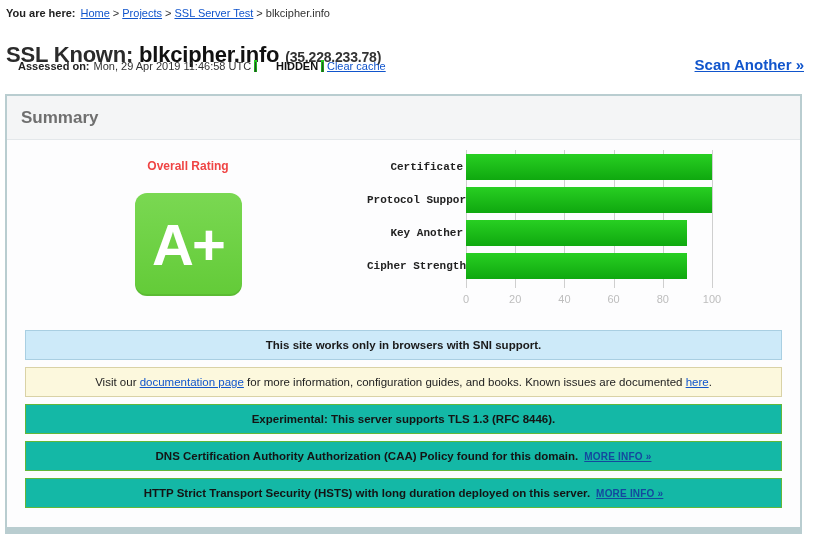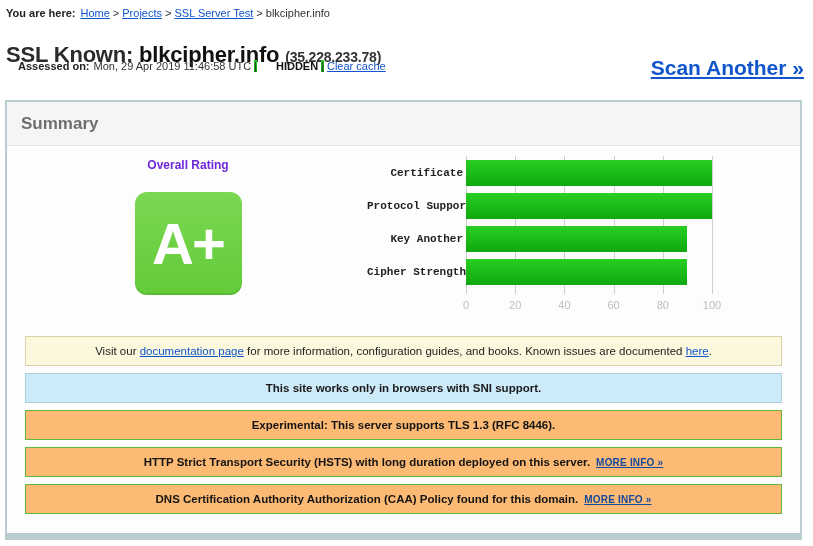--- a/index.html
+++ b/index.html
@@ -76,32 +76,32 @@
   .assessed .val { margin-left: 4px; color: #333333; }
   .assessed .bar { color: #333333; margin: 0 3px; }
   .assessed .hidden-tag { font-weight: bold; color: #111111; padding-left: 16px; }
   .assessed a { color: #1155cc; margin-top: 40px; }
 
   
   .scan-another {
     position: absolute;
     right: 9px;
     top: 56px;
-    font-size: 21px;
+    font-size: 15px;
     font-weight: bold;
     color: #1155cc;
     text-decoration: underline;
     white-space: nowrap;
   }
 
   
   .panel {
     position: absolute;
     left: 5px;
-    top: 100px;
+    top: 94px;
     width: 797px;
     border: 2px solid #b9cdd0;
     border-bottom-width: 7px;
     background: #fdfdfe;
     box-sizing: border-box;
   }
   .panel-header {
     height: 44px;
     background: #f4f5f6;
     border-bottom: 1px solid #e3e7ea;
@@ -128,24 +128,24 @@
   
   .rating-block {
     position: absolute;
     left: 103px;
     top: 0;
     width: 156px;
     text-align: center;
   }
   .rating-label {
     display: block;
-    margin-top: 12px;
+    margin-top: 19px;
     font-size: 12px;
     font-weight: bold;
-    color: #6d28d9;
+    color: #ef4444;
   }
   .grade-box {
     margin: 20px auto 0 auto;
     width: 107px;
     height: 103px;
     border-radius: 12px;
     background: linear-gradient(180deg, #7ad852 0%, #63cb38 100%);
     box-shadow: inset 0 -2px 0 rgba(0,0,0,0.08);
     display: flex;
     align-items: center;
@@ -246,21 +246,21 @@
     color: #222222;
   }
   .notice.yellow a { color: #1155cc; font-weight: normal; }
   .notice.blue {
     background: #cdeaf9;
     border-color: #a9cfe2;
     font-weight: bold;
     color: #1a1a1a;
   }
   .notice.green {
-    background: #fdba74;
+    background: #14b8a6;
     border-color: #62b83a;
     color: #141414;
   }
   .more-info {
     margin-left: 6px;
     font-size: 10px;
     font-weight: bold;
     color: #14489e;
     text-decoration: underline;
     letter-spacing: 0.2px;
@@ -335,21 +335,21 @@
             <span class="xtick" style="left: 40%;">40</span>
             <span class="xtick" style="left: 60%;">60</span>
             <span class="xtick" style="left: 80%;">80</span>
             <span class="xtick" style="left: 100%;">100</span>
           </div>
       </div>
 
     </div>
 
     <div class="notices" id="notices">
+        <div class="notice blue"><span>This site works only in browsers with SNI support.</span></div>
         <div class="notice yellow"><span>Visit our </span><a href="#">documentation page</a><span> for more information, configuration guides, and books. Known issues are documented </span><a href="#">here</a><span>.</span></div>
-        <div class="notice blue"><span>This site works only in browsers with SNI support.</span></div>
         <div class="notice green"><span>Experimental: This server supports TLS 1.3 (RFC 8446).</span></div>
+        <div class="notice green"><span>DNS Certification Authority Authorization (CAA) Policy found for this domain.</span><a href="#" class="more-info">MORE INFO »</a></div>
         <div class="notice green"><span>HTTP Strict Transport Security (HSTS) with long duration deployed on this server.</span><a href="#" class="more-info">MORE INFO »</a></div>
-        <div class="notice green"><span>DNS Certification Authority Authorization (CAA) Policy found for this domain.</span><a href="#" class="more-info">MORE INFO »</a></div>
       </div>
 
   </div>
 </div>
 
 </body></html>

